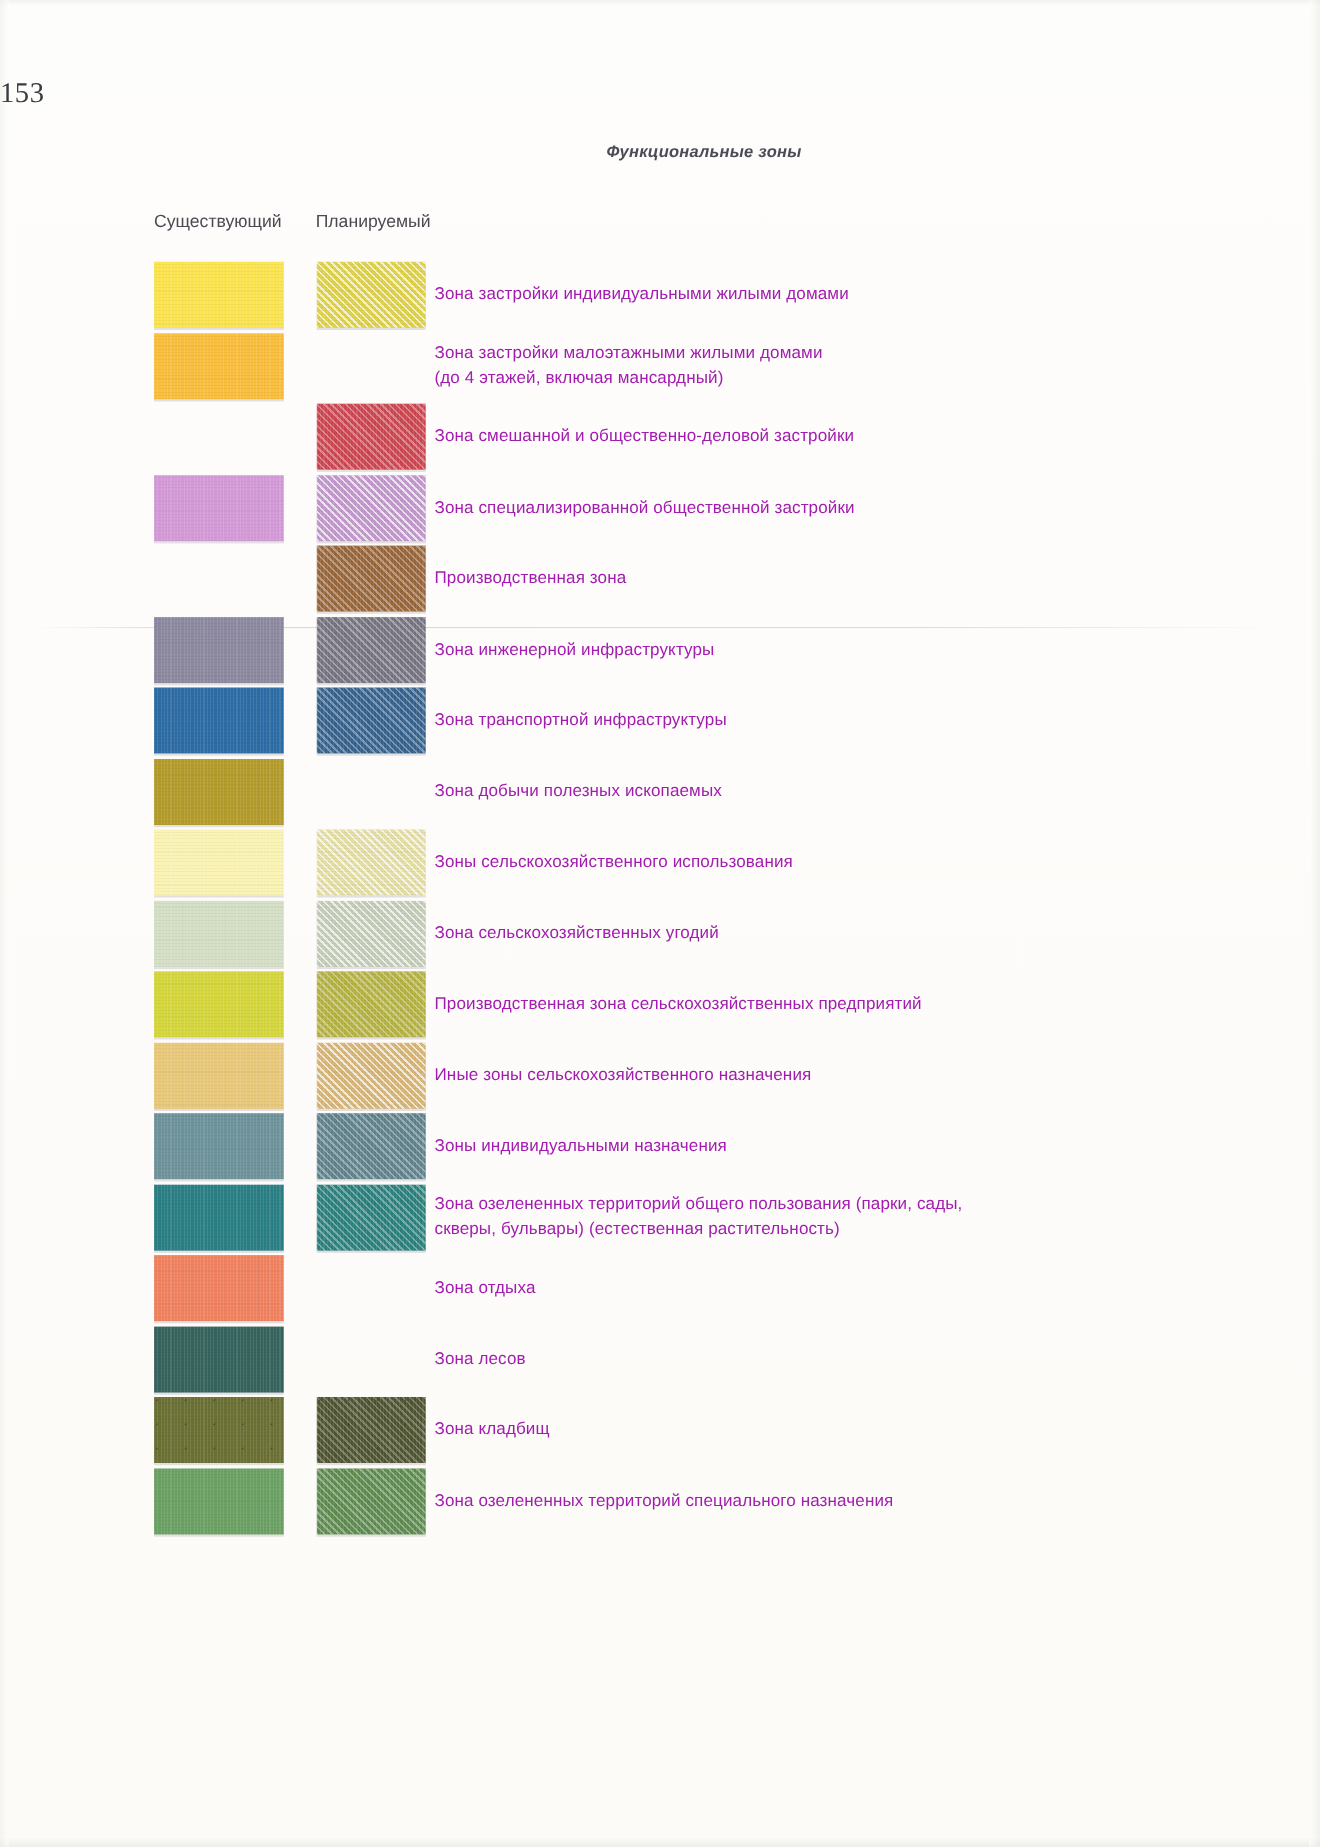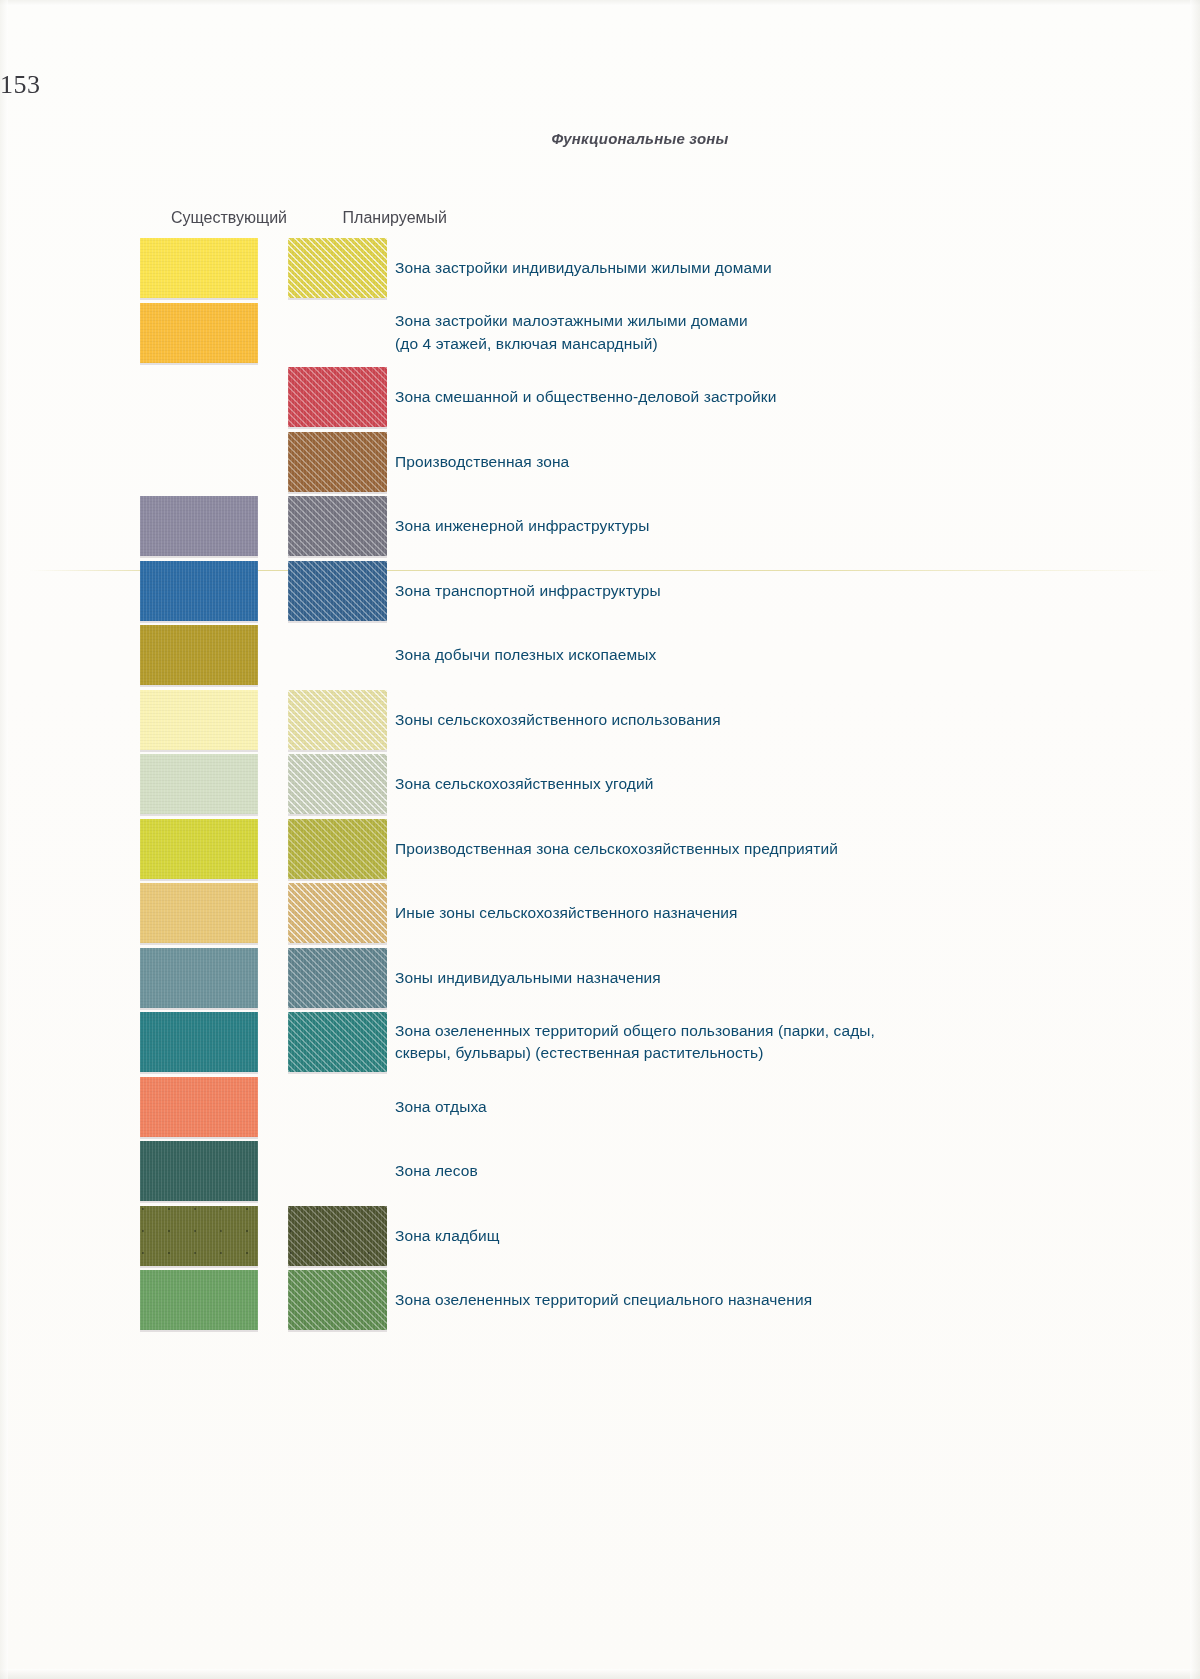--- a/index.html
+++ b/index.html
@@ -47,22 +47,22 @@
     font-size:26px;color:#3a3a40;letter-spacing:.5px;
   }
   .doc-title{
     position:absolute;top:130px;left:0;width:1200px;
     text-align:center;
     font-size:15px;font-weight:bold;font-style:italic;
     color:#4b4b55;letter-spacing:.2px;margin-left:40px;
   }
 
   .col-headers{
-    position:absolute;top:209px;left:140px;
-    display:flex;align-items:flex-start;text-align:right;
+    position:absolute;top:193px;left:140px;
+    display:flex;align-items:flex-start;
   }
   .col-head{
     font-size:16px;color:#4a4a52;
   }
   .col-head.existing{width:147px;}
   .col-head.planned{width:160px;}
 
   .legend{
     position:absolute;top:236px;left:0;width:1200px;
   }
@@ -91,21 +91,21 @@
   .sw::before{
     content:"";position:absolute;left:0;right:0;bottom:-2px;height:2px;
     background:rgba(150,140,150,.25);
   }
 
   .label{
     position:absolute;left:395px;top:0;
     width:760px;height:64.5px;
     display:flex;align-items:center;
     font-size:15.5px;line-height:1.45;
-    color:#0c4a6e;
+    color:#a21caf;
     letter-spacing:.1px;
   }
   .label span{display:block;}
   .label .l2{}
 
   
   .hatch{
     background-image:repeating-linear-gradient(
       45deg,
       rgba(255,255,255,.72) 0px,
@@ -179,20 +179,29 @@
     </div>
     <div class="legend-row">
       <div class="sw planned hatch-dark" style="background-color: rgb(203, 69, 80);"></div>
       <div class="label">
         <div>
           <span>Зона смешанной и общественно-деловой застройки</span>
         </div>
       </div>
     </div>
     <div class="legend-row">
+      <div class="sw existing" style="background-color: rgb(212, 154, 216);"></div>
+      <div class="sw planned hatch" style="background-color: rgb(193, 151, 203);"></div>
+      <div class="label">
+        <div>
+          <span>Зона специализированной общественной застройки</span>
+        </div>
+      </div>
+    </div>
+    <div class="legend-row">
       <div class="sw planned hatch-dark" style="background-color: rgb(151, 101, 58);"></div>
       <div class="label">
         <div>
           <span>Производственная зона</span>
         </div>
       </div>
     </div>
     <div class="legend-row">
       <div class="sw existing" style="background-color: rgb(140, 137, 160);"></div>
       <div class="sw planned hatch-dark" style="background-color: rgb(116, 115, 127);"></div>

